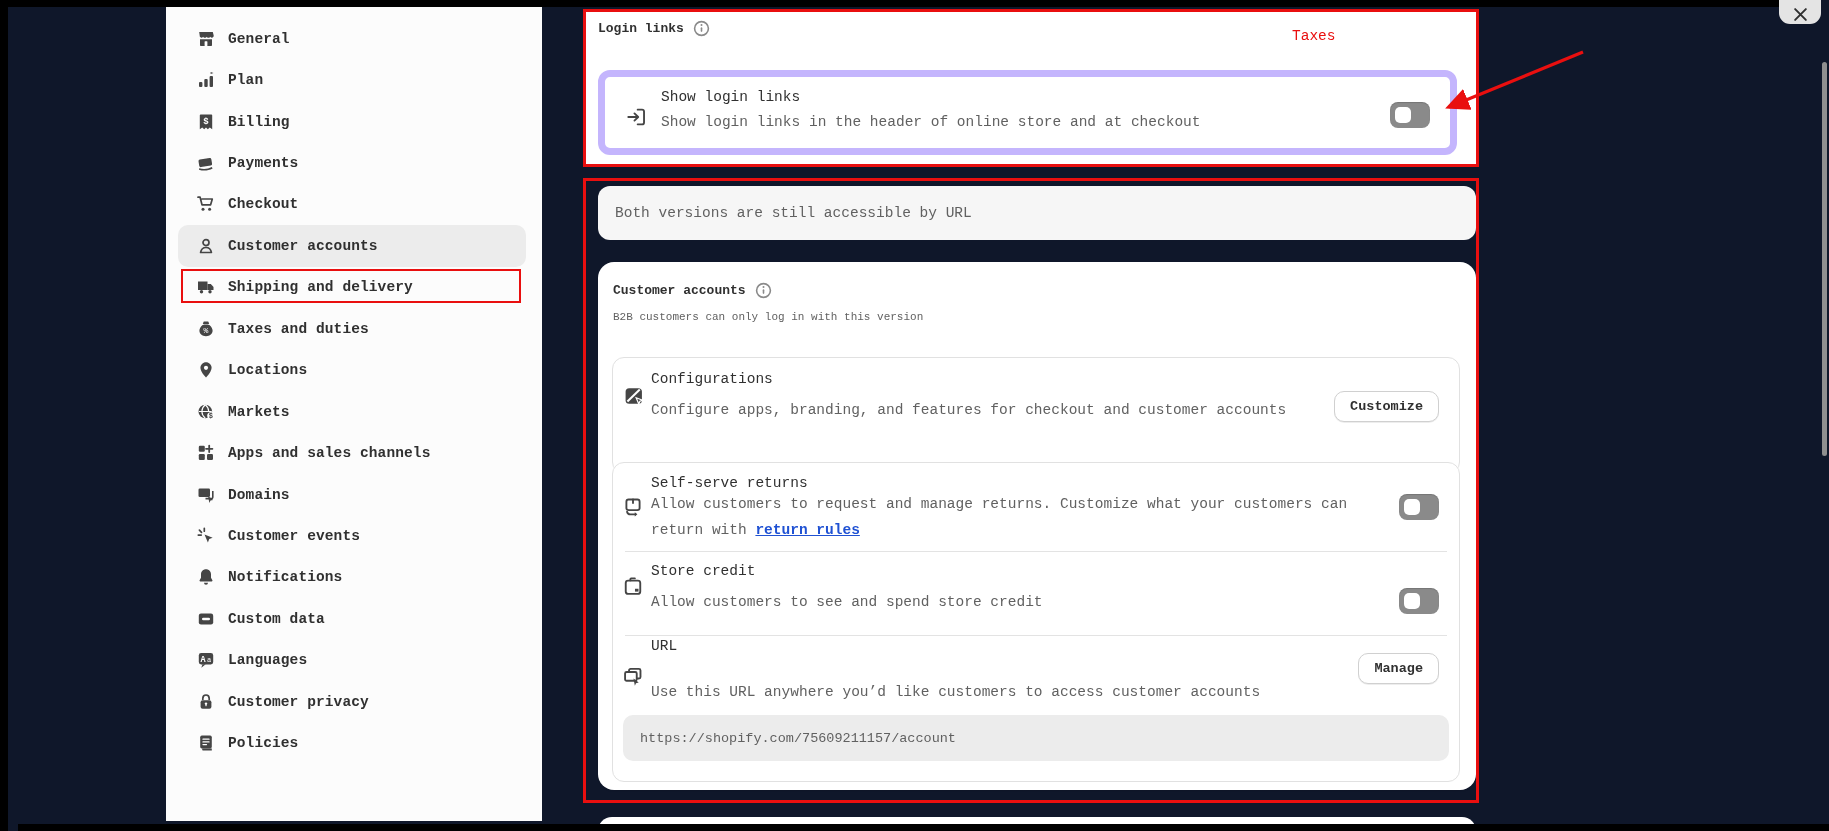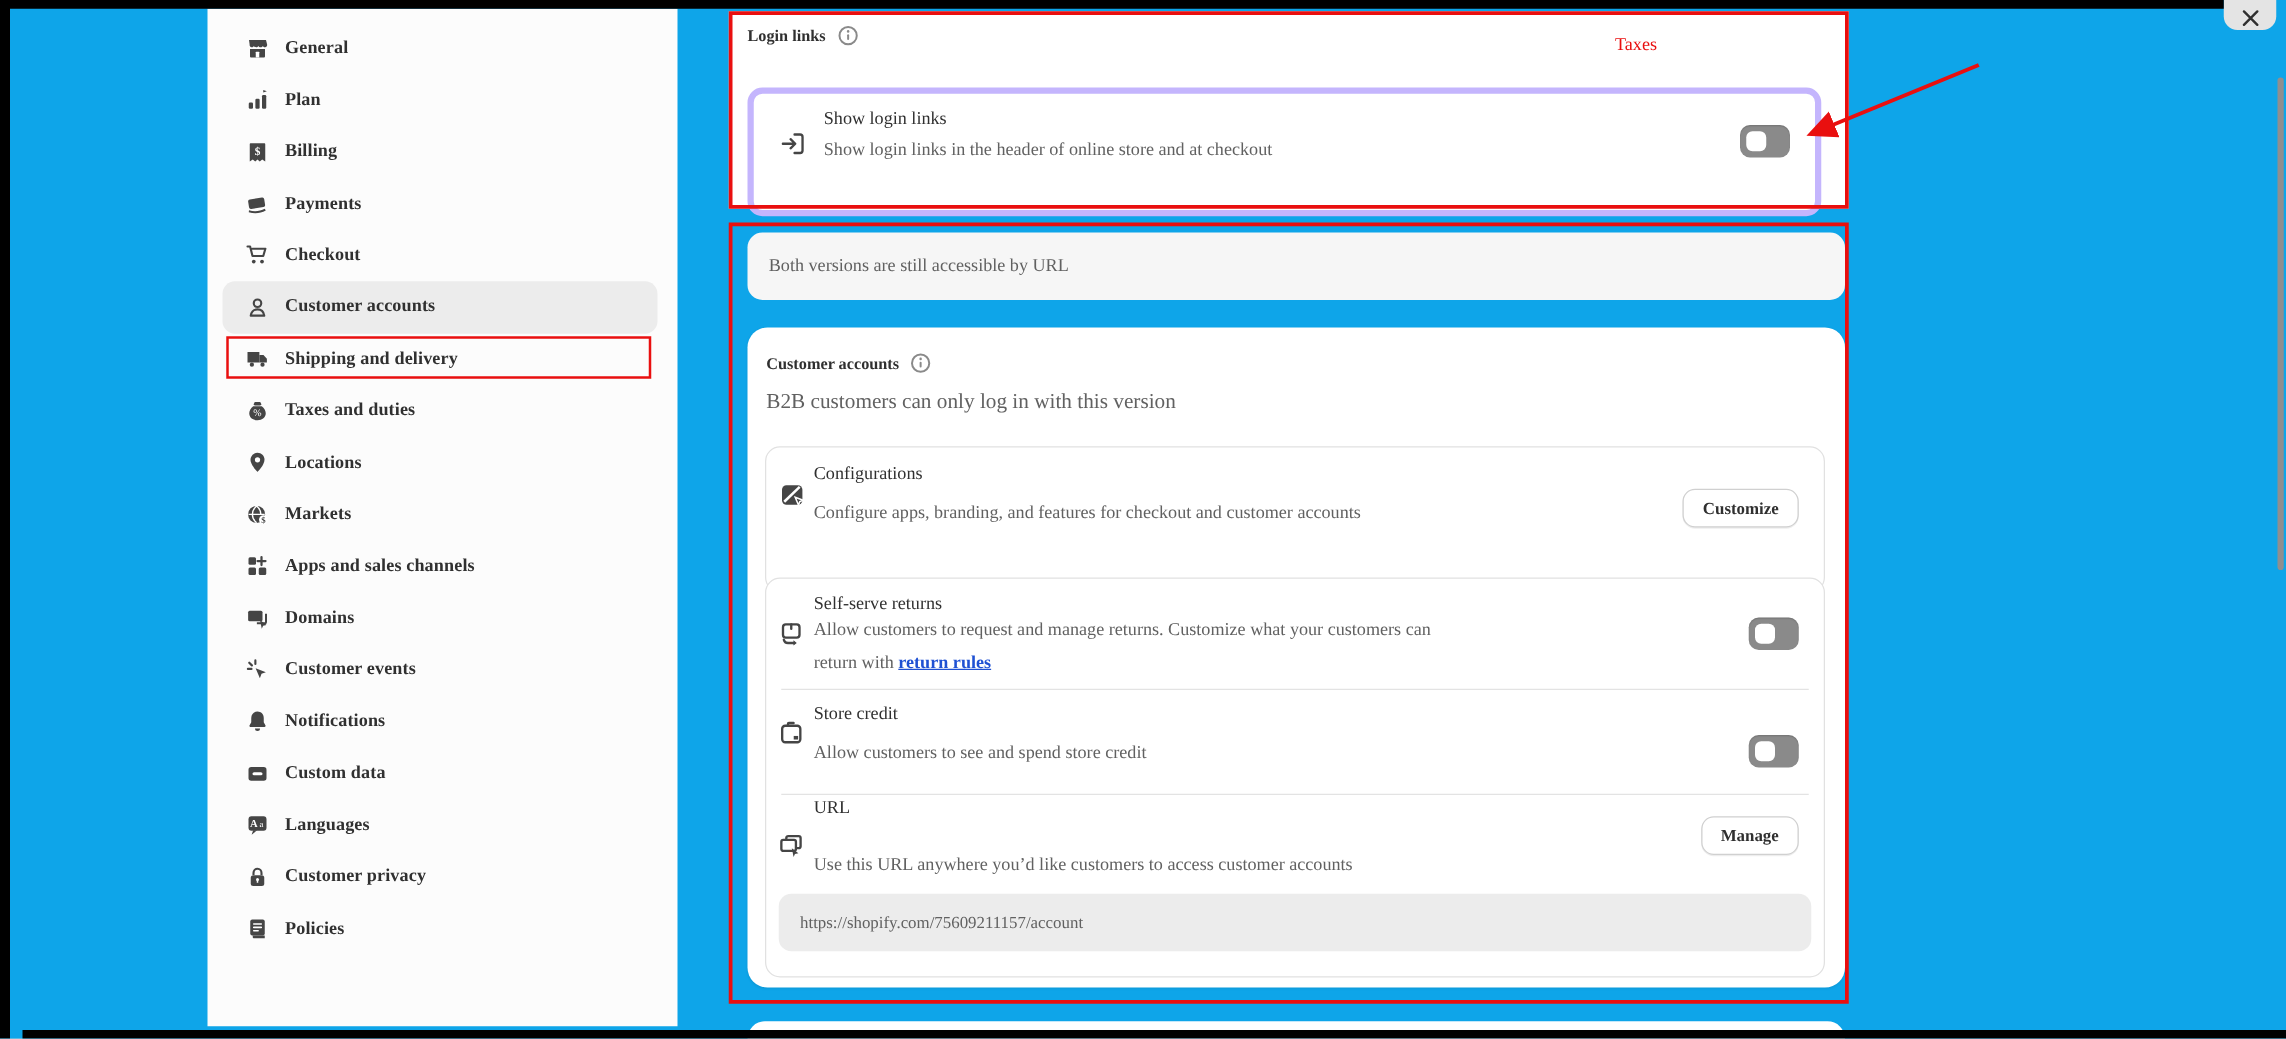--- a/index.html
+++ b/index.html
@@ -1,17 +1,17 @@
 <!DOCTYPE html>
 <html style="--accent: #e90f0f; --link: #1f51d3;"><head>
 <meta charset="utf-8">
 <style>
   html,body{margin:0;padding:0;background:#d9d9d9;}
-  #app{position:relative;width:1829px;height:831px;background:#0ea5e9;overflow:hidden;
-       font-family:Liberation Serif, serif;color:#303030;}
+  #app{position:relative;width:1829px;height:831px;background:#0f172a;overflow:hidden;
+       font-family:Liberation Mono, monospace;color:#303030;}
   
   .edge{position:absolute;background:#000;z-index:60;}
   .edge.top{left:0;top:0;width:1779px;height:7px;}
   .edge.left{left:0;top:0;width:8px;height:831px;}
   .edge.bottom{left:18px;top:824px;width:1811px;height:7px;}
 
   
   .close-btn{position:absolute;left:1779px;top:-16px;width:42px;height:40px;border-radius:11px;
              background:#e4e4e4;display:flex;align-items:flex-end;justify-content:center;
              padding-bottom:2px;box-sizing:border-box;cursor:pointer;z-index:5;}
@@ -34,40 +34,40 @@
   .annot.rect3{left:583px;top:178px;width:896px;height:625px;}
   .annot.rect2{left:181px;top:269px;width:340px;height:34px;border-width:2.5px;}
   .enable{position:absolute;left:709px;top:19px;font-size:14.5px;color:var(--accent,#e90f0f);z-index:51;}
   .arrow-svg{position:absolute;left:1425px;top:38px;z-index:52;pointer-events:none;}
 
   
   .login-sec{position:absolute;left:583px;top:9px;width:896px;height:158px;background:#ffffff;box-sizing:border-box;}
   .sec-head{position:absolute;left:15px;top:11px;display:flex;align-items:center;gap:9px;}
   .sec-title{font-size:13px;font-weight:700;color:#303030;margin:0;}
   .info-ic{display:flex;cursor:pointer;}
-  .setting-card{position:absolute;left:15px;top:61px;width:859px;height:103px;background:#fff;
-                border:5px solid #c4b5fd;border-radius:12px;box-sizing:border-box;}
+  .setting-card{position:absolute;left:15px;top:61px;width:859px;height:85px;background:#fff;
+                border:7px solid #c4b5fd;border-radius:12px;box-sizing:border-box;}
   .setting-card .row-ic{position:absolute;left:20px;top:29px;}
   .setting-card .row-title{position:absolute;left:56px;top:12px;font-size:14.5px;color:#303030;}
   .setting-card .row-desc{position:absolute;left:56px;top:37px;font-size:14.5px;color:#616161;}
 
   
   .toggle{width:40px;height:26px;border-radius:8px;background:#8a8a8a;position:relative;cursor:pointer;
           box-shadow:inset 0 1px 1px rgba(0,0,0,.15);}
   .toggle .knob{position:absolute;left:5px;top:5px;width:16px;height:16px;border-radius:5px;background:#fff;}
 
   
   .banner{position:absolute;left:598px;top:186px;width:878px;height:54px;background:#f6f6f6;border-radius:12px;
           display:flex;align-items:center;padding-left:17px;box-sizing:border-box;font-size:14.5px;color:#616161;}
 
   
   .big-card{position:absolute;left:598px;top:262px;width:878px;height:528px;background:#fff;border-radius:16px;
             box-shadow:0 1px 2px rgba(0,0,0,.07);}
   .bc-head{position:absolute;left:15px;top:20px;display:flex;align-items:center;gap:9px;}
-  .bc-sub{position:absolute;left:15px;top:49px;font-size:17px;color:#616161;}
+  .bc-sub{position:absolute;left:15px;top:49px;font-size:11px;color:#616161;}
   .inner-card{position:absolute;left:14px;background:#fff;border:1px solid #e1e1e1;border-radius:12px;
               width:848px;box-sizing:border-box;}
   .inner-card.cardA{top:95px;height:117px;}
   .inner-card.cardB{top:200px;height:320px;}
   .ic-icon{position:absolute;left:9px;}
   .ic-title{position:absolute;left:38px;font-size:14.5px;color:#303030;}
   .ic-desc{position:absolute;left:38px;font-size:14.5px;color:#616161;line-height:26px;}
   .pill-btn{position:absolute;right:20px;height:31px;padding:0 15px;border-radius:10px;background:#fff;
             border:1px solid #d0d0d0;box-shadow:0 1px 0 rgba(0,0,0,.07);font-size:13.5px;font-weight:700;
             color:#303030;display:flex;align-items:center;cursor:pointer;font-family:inherit;}

